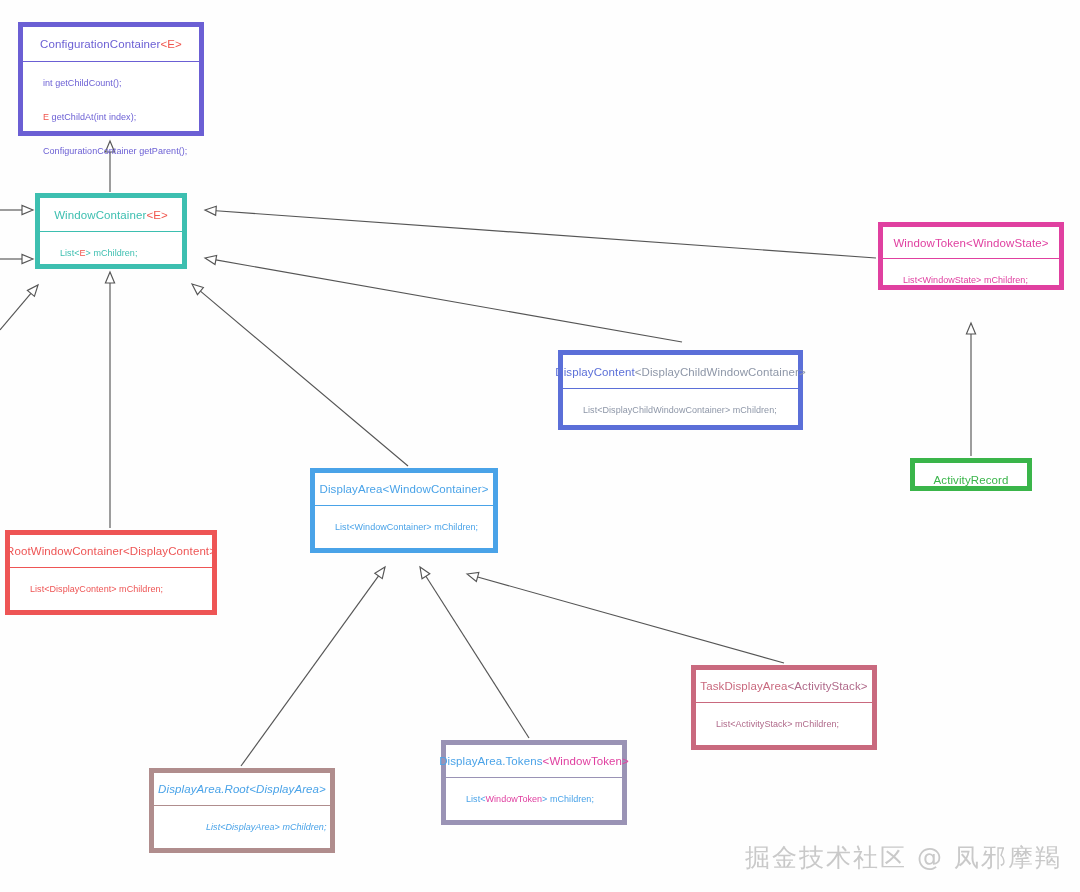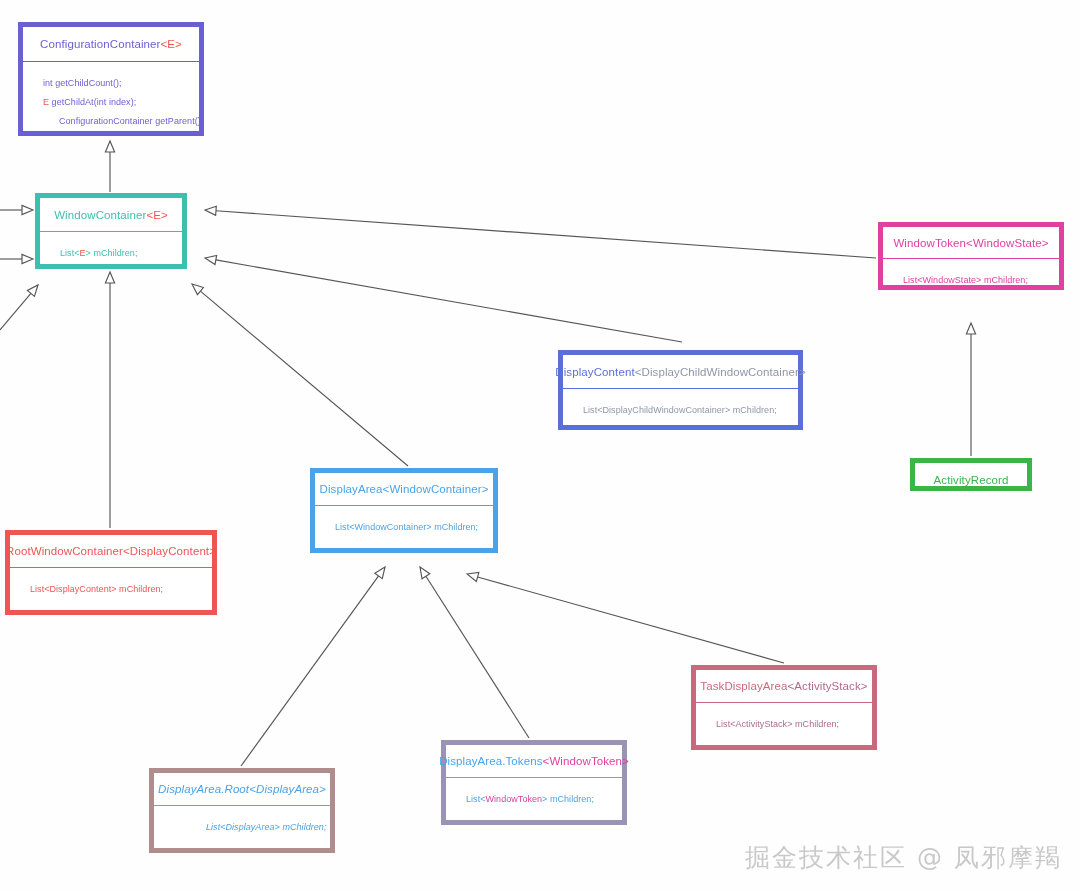--- a/index.html
+++ b/index.html
@@ -49,21 +49,21 @@
   }
   .uml-box.has-body > .uml-title {
     border-bottom: 1px solid #888;
   }
   .uml-body {
     box-sizing: border-box;
     flex: 1 1 auto;
     padding: 16px 0 0 20px;
     display: flex;
     flex-direction: column;
-    gap: 9px;
+    gap: 24px;
   }
   .uml-member {
     font-size: 9px;
     white-space: nowrap;
     letter-spacing: 0.05px;
   }
   .watermark {
     position: absolute;
     right: 18px;
     bottom: 18px;
@@ -134,21 +134,21 @@
 
   <div id="box-layer">
       <div class="uml-box has-body" style="left: 18px; top: 22px; width: 186px; height: 114px; border-color: rgb(107, 95, 212);">
         <div class="uml-title" style="height: 35px; border-color: rgb(107, 95, 212);">
           <span style="color: rgb(107, 95, 212);">ConfigurationContainer</span>
           <span style="color: rgb(240, 85, 77);">&lt;E&gt;</span>
         </div>
         <div class="uml-body">
           <div class="uml-member"><span style="color: rgb(107, 95, 212);">int getChildCount();</span></div>
           <div class="uml-member"><span style="color: rgb(240, 85, 77);">E</span><span style="color: rgb(107, 95, 212);"> getChildAt(int index);</span></div>
-          <div class="uml-member"><span style="color: rgb(107, 95, 212); margin-left: 16px;">ConfigurationContainer getParent();</span></div>
+          <div class="uml-member"><span style="color: rgb(107, 95, 212);">ConfigurationContainer getParent();</span></div>
         </div>
       </div>
       <div class="uml-box has-body" style="left: 35px; top: 193px; width: 152px; height: 76px; border-color: rgb(61, 191, 176);">
         <div class="uml-title" style="height: 34px; border-color: rgb(61, 191, 176);">
           <span style="color: rgb(61, 191, 176);">WindowContainer</span>
           <span style="color: rgb(240, 85, 77);">&lt;E&gt;</span>
         </div>
         <div class="uml-body">
           <div class="uml-member"><span style="color: rgb(61, 191, 176);">List&lt;</span><span style="color: rgb(240, 85, 77);">E</span><span style="color: rgb(61, 191, 176);">&gt; mChildren;</span></div>
         </div>

